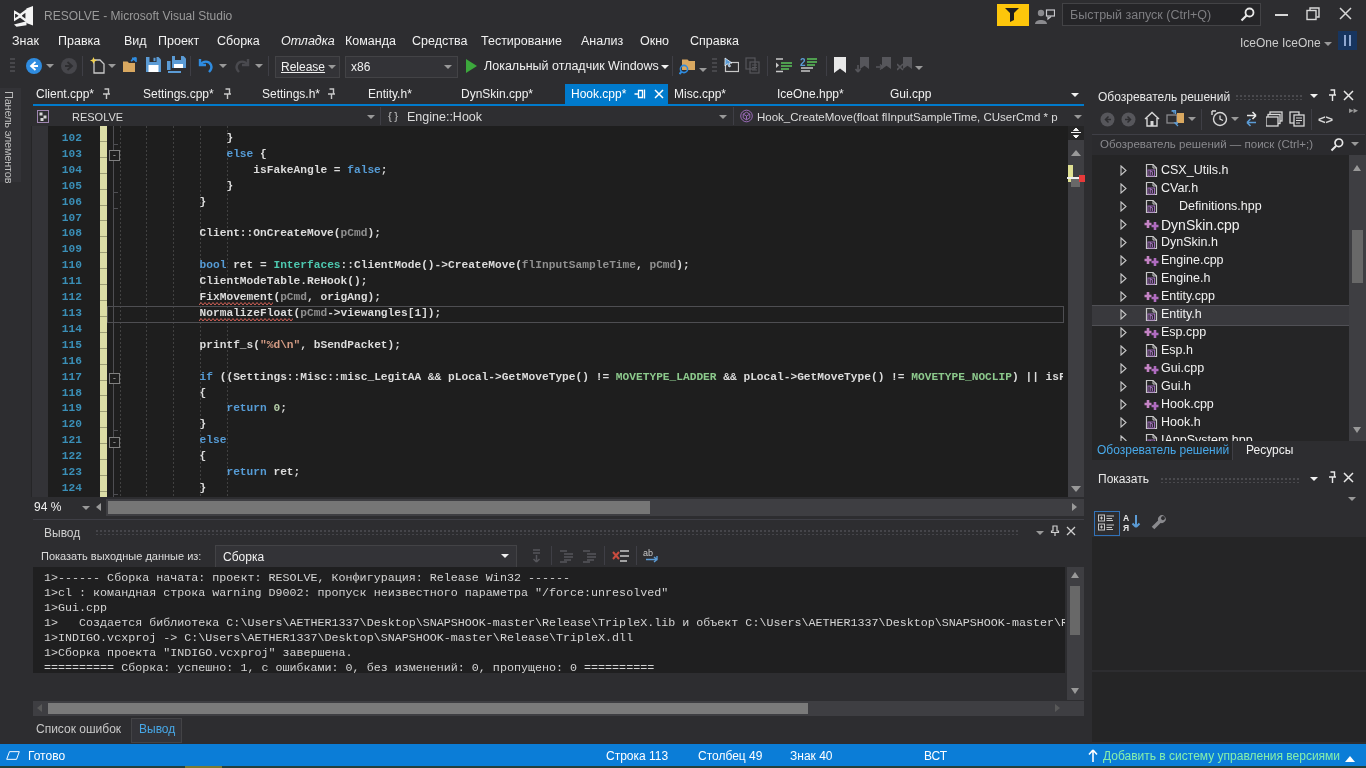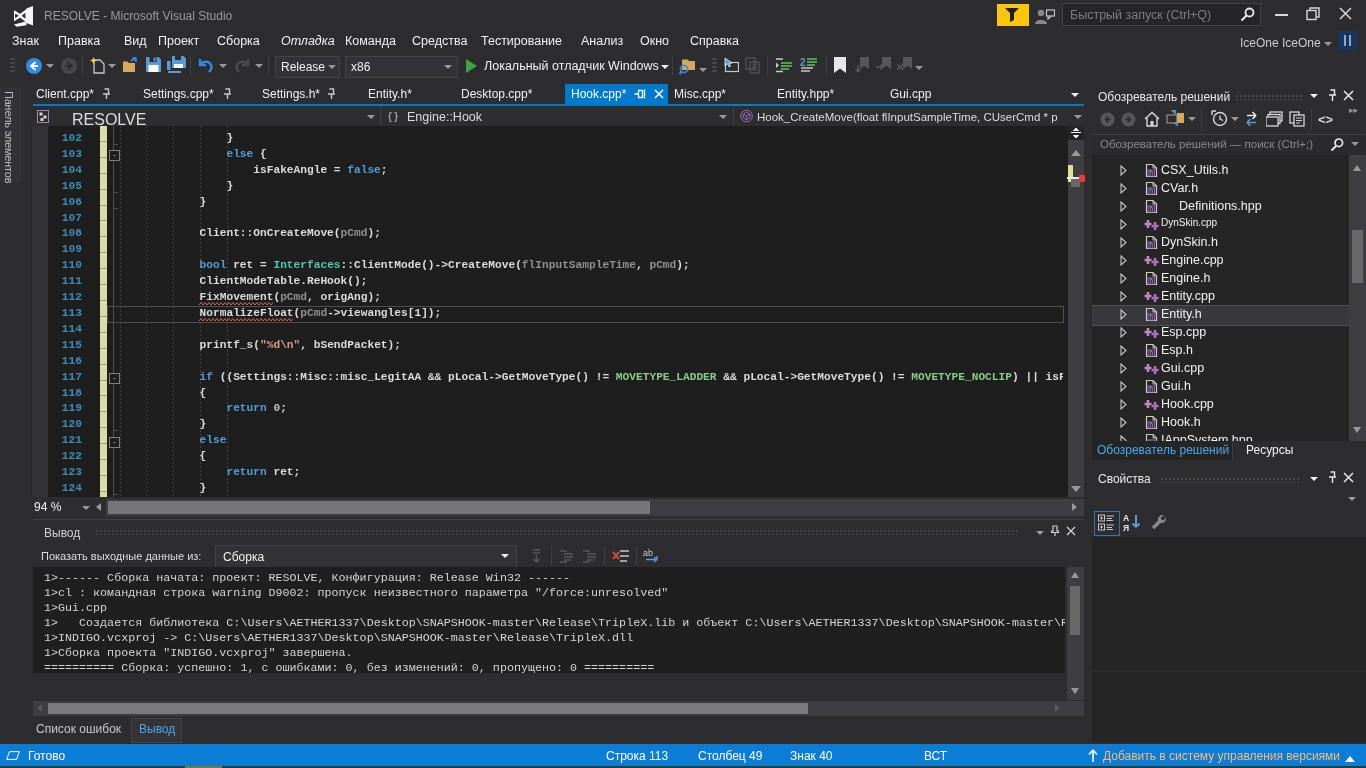--- a/index.html
+++ b/index.html
@@ -122,21 +122,21 @@
 <div class="abs caret" style="left:219px;top:64px;"></div>
 
 <svg class="abs" style="left:234px;top:57px;" width="18" height="16" viewBox="0 0 18 16">
   <path d="M14 2 L14 8 L8 8" fill="none" stroke="#4a4a4f" stroke-width="2.4"></path>
   <path d="M14 8 C11 3.5 5 3.5 3 8 C2 10.5 3 13 5 15" fill="none" stroke="#4a4a4f" stroke-width="2.4"></path>
 </svg>
 <div class="abs caret" style="left:255px;top:64px;"></div>
 <div class="sep" style="left:268px;top:56px;height:20px;"></div>
 
 <div class="abs" style="left:275px;top:56px;width:63px;height:20px;background:#333337;border:1px solid #434346;"></div>
-<div class="abs ui" style="left:281px;top:60px;font-size:12px;">Release</div>
+<div class="abs ui" style="left:281px;top:60px;font-size:12px;text-decoration:underline;">Release</div>
 <div class="abs caret" style="left:328px;top:65px;"></div>
 
 <div class="abs" style="left:345px;top:56px;width:111px;height:20px;background:#333337;border:1px solid #434346;"></div>
 <div class="abs ui" style="left:351px;top:60px;font-size:12px;">x86</div>
 <div class="abs caret" style="left:444px;top:65px;"></div>
 
 <div class="abs" style="left:466px;top:59px;width:0;height:0;border-top:7px solid transparent;border-bottom:7px solid transparent;border-left:11px solid #3ca73c;"></div>
 <div class="abs ui" style="left:484px;top:59px;font-size:12.5px;">Локальный отладчик Windows</div>
 <div class="abs caret caretw" style="left:661px;top:65px;"></div>
 <div class="sep" style="left:672px;top:56px;height:20px;"></div>
@@ -199,46 +199,46 @@
       </svg>
 <div class="abs ui" style="left:143px;top:87px;">Settings.cpp*</div>
 <svg class="abs pin" style="left:222px;top:88px;" width="11" height="12" viewBox="0 0 11 12">
         <path d="M3.5 1 L7.5 1 L7.5 6 M2 6 L9 6 M5.5 6 L5.5 11" stroke="#c8c8c8" fill="none" stroke-width="1.4"></path>
       </svg>
 <div class="abs ui" style="left:262px;top:87px;">Settings.h*</div>
 <svg class="abs pin" style="left:326px;top:88px;" width="11" height="12" viewBox="0 0 11 12">
         <path d="M3.5 1 L7.5 1 L7.5 6 M2 6 L9 6 M5.5 6 L5.5 11" stroke="#c8c8c8" fill="none" stroke-width="1.4"></path>
       </svg>
 <div class="abs ui" style="left:368px;top:87px;">Entity.h*</div>
-<div class="abs ui" style="left:461px;top:87px;">Desktop.cpp*</div>
+<div class="abs ui" style="left:461px;top:87px;">DynSkin.cpp*</div>
 <div class="abs" style="left:565px;top:84px;width:103px;height:22px;background:#007acc;"></div>
 <div class="abs ui" style="left:571px;top:87px;color:#fff;">Hook.cpp*</div>
 <svg class="abs" style="left:634px;top:88px;" width="12" height="12" viewBox="0 0 12 12">
         <path d="M0.5 6 L4 6 M4.5 2.5 L8.5 2.5 L8.5 9.5 L4.5 9.5 Z M10.5 1.5 L10.5 10.5" stroke="#fff" fill="none" stroke-width="1.3"></path>
       </svg>
 <svg class="abs" style="left:654px;top:89px;" width="10" height="10" viewBox="0 0 10 10">
         <path d="M1 1 L9 9 M9 1 L1 9" stroke="#fff" stroke-width="1.5"></path>
       </svg>
 <div class="abs ui" style="left:674px;top:87px;">Misc.cpp*</div>
-<div class="abs ui" style="left:777px;top:87px;">Entity.hpp*</div>
+<div class="abs ui" style="left:777px;top:87px;">IceOne.hpp*</div>
 <div class="abs ui" style="left:890px;top:87px;">Gui.cpp</div>
 <div class="abs caret caretw" style="left:1071px;top:93px;"></div>
 </div>
 <div class="abs" style="left:31px;top:104px;width:1053px;height:2px;background:#007acc;"></div>
 
 <div class="abs" style="left:33px;top:106px;width:1051px;height:20px;background:#2e2e31;"></div>
 <div class="sep" style="left:380px;top:107px;height:18px;"></div>
 <div class="sep" style="left:733px;top:107px;height:18px;"></div>
 <svg class="abs" style="left:37px;top:110px;" width="12" height="13" viewBox="0 0 12 13">
   <rect x="0.5" y="0.5" width="11" height="12" fill="none" stroke="#9f86b1" stroke-width="1"></rect>
   <rect x="2.5" y="2.5" width="3" height="3" fill="#d8d8d8"></rect>
   <rect x="6.5" y="5.5" width="3" height="3" fill="#d8d8d8"></rect>
   <rect x="3.5" y="8" width="3" height="3" fill="#d8d8d8"></rect>
 </svg>
-<div class="abs ui" style="left:54px;top:111px;font-size:16px;color:#dcdcdc;padding-left:18px;">RESOLVE</div>
+<div class="abs ui" style="left:54px;top:111px;font-size:11px;color:#dcdcdc;padding-left:18px;">RESOLVE</div>
 <div class="abs caret" style="left:367px;top:115px;"></div>
 <div class="abs ui" style="left:388px;top:110px;font-size:11.5px;color:#c0c0c0;">{ }</div>
 <div class="abs ui" style="left:407px;top:110px;font-size:12.5px;color:#dcdcdc;">Engine::Hook</div>
 <div class="abs caret" style="left:719px;top:115px;"></div>
 <svg class="abs" style="left:740px;top:109px;" width="13" height="14" viewBox="0 0 13 14">
   <circle cx="6.5" cy="7" r="5.8" fill="none" stroke="#9b6bb8" stroke-width="1"></circle>
   <path d="M6.5 3.2 L9.8 5.1 L9.8 8.9 L6.5 10.8 L3.2 8.9 L3.2 5.1 Z M3.2 5.1 L6.5 7 L9.8 5.1 M6.5 7 L6.5 10.8" fill="none" stroke="#9b6bb8" stroke-width="1"></path>
 </svg>
 <div class="abs ui" style="left:757px;top:111px;font-size:11.5px;color:#dcdcdc;width:316px;overflow:hidden;">Hook_CreateMove(float flInputSampleTime, CUserCmd * p</div>
 <div class="abs caret" style="left:1074px;top:115px;"></div>
@@ -502,21 +502,21 @@
         <div class="abs ui" style="left:87px;top:44px;font-size:12.5px;color:#f1f1f1;">Definitions.hpp</div>
         <svg class="abs" style="left:28px;top:64px" width="7" height="11" viewBox="0 0 7 11">
           <path d="M1 1 L6 5.5 L1 10 Z" fill="none" stroke="#c8c8c8" stroke-width="1.1"></path>
         </svg>
         <div class="abs" style="left:52px;top:64px;">
           <svg width="15" height="12" viewBox="0 0 15 12">
             <path d="M4 1 L4 9 M0.5 5 L7.5 5" stroke="#c583c5" stroke-width="2.6"></path>
             <path d="M11 3 L11 11 M7.5 7 L14.5 7" stroke="#b06cc0" stroke-width="2.6"></path>
           </svg>
         </div>
-        <div class="abs ui" style="left:69px;top:62px;font-size:10px;color:#f1f1f1;">DynSkin.cpp</div>
+        <div class="abs ui" style="left:69px;top:62px;font-size:14px;color:#f1f1f1;">DynSkin.cpp</div>
         <svg class="abs" style="left:28px;top:82px" width="7" height="11" viewBox="0 0 7 11">
           <path d="M1 1 L6 5.5 L1 10 Z" fill="none" stroke="#c8c8c8" stroke-width="1.1"></path>
         </svg>
         <div class="abs" style="left:53px;top:80px;">
           <svg width="13" height="15" viewBox="0 0 13 15">
             <path d="M1.5 1.5 L8 1.5 L11.5 5 L11.5 13.5 L1.5 13.5 Z" fill="none" stroke="#c8c8c8" stroke-width="1.2"></path>
             <path d="M8 1.5 L8 5 L11.5 5" fill="none" stroke="#c8c8c8" stroke-width="1"></path>
             <rect x="3" y="7" width="6.5" height="6" fill="#252526" stroke="#9b6bb8" stroke-width="1"></rect>
             <text x="4.2" y="12" font-size="6.5" font-weight="bold" fill="#b77fd4" font-family="Liberation Mono">h</text>
           </svg>
@@ -648,21 +648,21 @@
         <div class="abs" style="left:257px;top:0;width:17px;height:286px;background:#3e3e42;"></div>
         <div class="abs" style="left:261px;top:10px;width:0;height:0;border-left:4.5px solid transparent;border-right:4.5px solid transparent;border-bottom:6px solid #999;"></div>
         <div class="abs" style="left:260px;top:75px;width:11px;height:53px;background:#686868;"></div>
         <div class="abs" style="left:261px;top:272px;width:0;height:0;border-left:4.5px solid transparent;border-right:4.5px solid transparent;border-top:6px solid #999;"></div>
       </div>
       <div class="abs" style="left:1092px;top:441px;width:274px;height:19px;background:#2d2d30;"></div>
       <div class="abs" style="left:1092px;top:441px;width:140px;height:19px;background:#252526;border-right:1px solid #3f3f46;"></div>
       <div class="abs ui" style="left:1097px;top:443px;color:#47a8e8;">Обозреватель решений</div>
       <div class="abs ui" style="left:1246px;top:443px;color:#f1f1f1;">Ресурсы</div>
       <div class="abs" style="left:1092px;top:468px;width:274px;height:274px;background:#2d2d30;"></div>
-      <div class="abs ui" style="left:1098px;top:472px;color:#e8e8e8;">Свойства</div>
+      <div class="abs ui" style="left:1098px;top:472px;color:#e8e8e8;">Показать</div>
       <div class="abs" style="left:1160px;top:477px;width:140px;height:6px;background-image:radial-gradient(#4a4a4e 1px,transparent 1px);background-size:4px 4px;"></div>
       <div class="abs caret caretw" style="left:1310px;top:477px;"></div>
       <svg class="abs" style="left:1327px;top:471px" width="11" height="13" viewBox="0 0 11 13">
         <path d="M3.5 1 L7.5 1 L7.5 6 M2 6 L9 6 M5.5 6 L5.5 12" stroke="#e8e8e8" fill="none" stroke-width="1.4"></path>
       </svg>
       <svg class="abs" style="left:1343px;top:472px" width="11" height="11" viewBox="0 0 11 11">
         <path d="M1 1 L10 10 M10 1 L1 10" stroke="#e8e8e8" stroke-width="1.5"></path>
       </svg>
       <div class="abs caret" style="left:1348px;top:497px;"></div>
       <div class="abs" style="left:1094px;top:511px;width:24px;height:23px;border:1px solid #3272b8;"></div>
@@ -694,18 +694,18 @@
   <path d="M5 1 L19 1 L15 12 L1 12 Z" fill="none" stroke="#ffffff" stroke-width="1.4"></path>
 </svg>
 <div class="abs ui" style="left:28px;top:749px;color:#fff;">Готово</div>
 <div class="abs ui" style="left:606px;top:749px;color:#fff;">Строка 113</div>
 <div class="abs ui" style="left:698px;top:749px;color:#fff;">Столбец 49</div>
 <div class="abs ui" style="left:790px;top:749px;color:#fff;">Знак 40</div>
 <div class="abs ui" style="left:924px;top:749px;color:#fff;">ВСТ</div>
 <svg class="abs" style="left:1087px;top:749px;" width="12" height="14" viewBox="0 0 12 14">
   <path d="M6 1 L6 13 M6 1 L2 5.5 M6 1 L10 5.5" stroke="#fff" fill="none" stroke-width="1.6"></path>
 </svg>
-<div class="abs ui" style="left:1103px;top:749px;color:#fdba74;">Добавить в систему управления версиями</div>
+<div class="abs ui" style="left:1103px;top:749px;color:#86efac;">Добавить в систему управления версиями</div>
 <div class="abs" style="left:1345px;top:756px;width:0;height:0;border-left:5px solid transparent;border-right:5px solid transparent;border-bottom:6px solid #fff;"></div>
 
 <div class="abs" style="left:0;top:766px;width:1366px;height:2px;background:#24403c;"></div>
 <div class="abs" style="left:185px;top:766px;width:37px;height:2px;background:#7a7a33;"></div>
 </div>
 
 </body></html>

